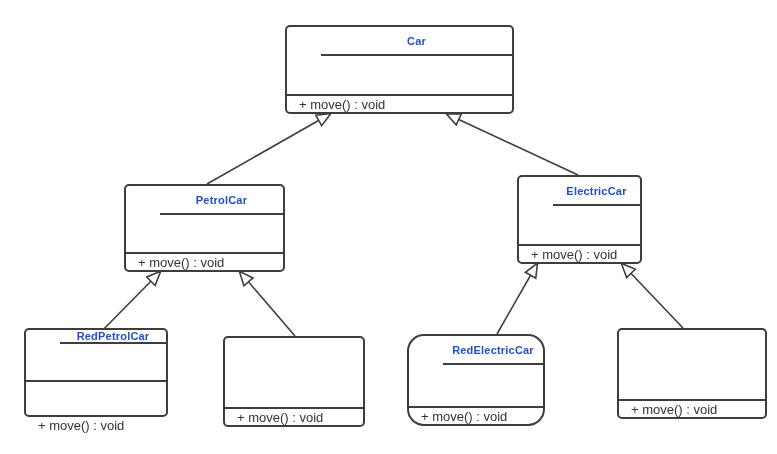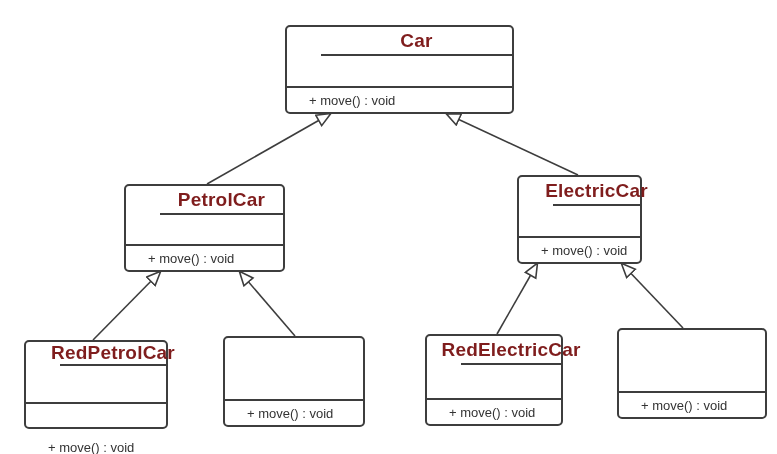--- a/index.html
+++ b/index.html
@@ -30,45 +30,45 @@
     border-radius: 5px;
     box-sizing: border-box;
     color: #333333;
   }
   .uml-title {
     height: 27px;
     display: flex;
     align-items: center;
     justify-content: center;
     font-weight: bold;
-    font-size: 19px;
-    color: #7f1d1d;
+    font-size: 11px;
+    color: #1d4ed8;
     border-bottom: 2px solid #3d3d3d;
     letter-spacing: 0.2px;
     margin-left: 34px;
   }
   .uml-attrs {
     flex: 1;
     border-bottom: 2px solid #3d3d3d;
   }
   .uml-methods {
-    height: 24px;
+    height: 16px;
     display: flex;
     align-items: center;
-    padding-left: 22px;
+    padding-left: 12px;
     font-size: 13px;
     color: #333333;
   }
   
   #box-car             { left: 285px; top: 25px;  width: 229px; height: 89px; }
   #box-petrol-car      { left: 124px; top: 184px; width: 161px; height: 88px; }
   #box-electric-car    { left: 517px; top: 175px; width: 125px; height: 89px; }
-  #box-red-petrol      { left: 24px;  top: 340px; width: 144px; height: 89px; gap: 36px; }
+  #box-red-petrol      { left: 24px;  top: 328px; width: 144px; height: 89px; gap: 36px; }
   #box-white-petrol    { left: 223px; top: 336px; width: 142px; height: 91px; }
-  #box-red-electric    { left: 425px; top: 334px; width: 138px; height: 92px; }
+  #box-red-electric    { left: 407px; top: 334px; width: 138px; height: 92px; border-radius: 17px; }
   #box-white-electric  { left: 617px; top: 328px; width: 150px; height: 91px; }
 </style>
 </head>
 <body>
 
 <div class="canvas">
 
   <svg class="edges" viewBox="0 0 777 454" xmlns="http://www.w3.org/2000/svg">
     <defs>
       <marker id="hollow-tri" markerUnits="userSpaceOnUse" markerWidth="18" markerHeight="16" refX="14" refY="7" orient="auto">

